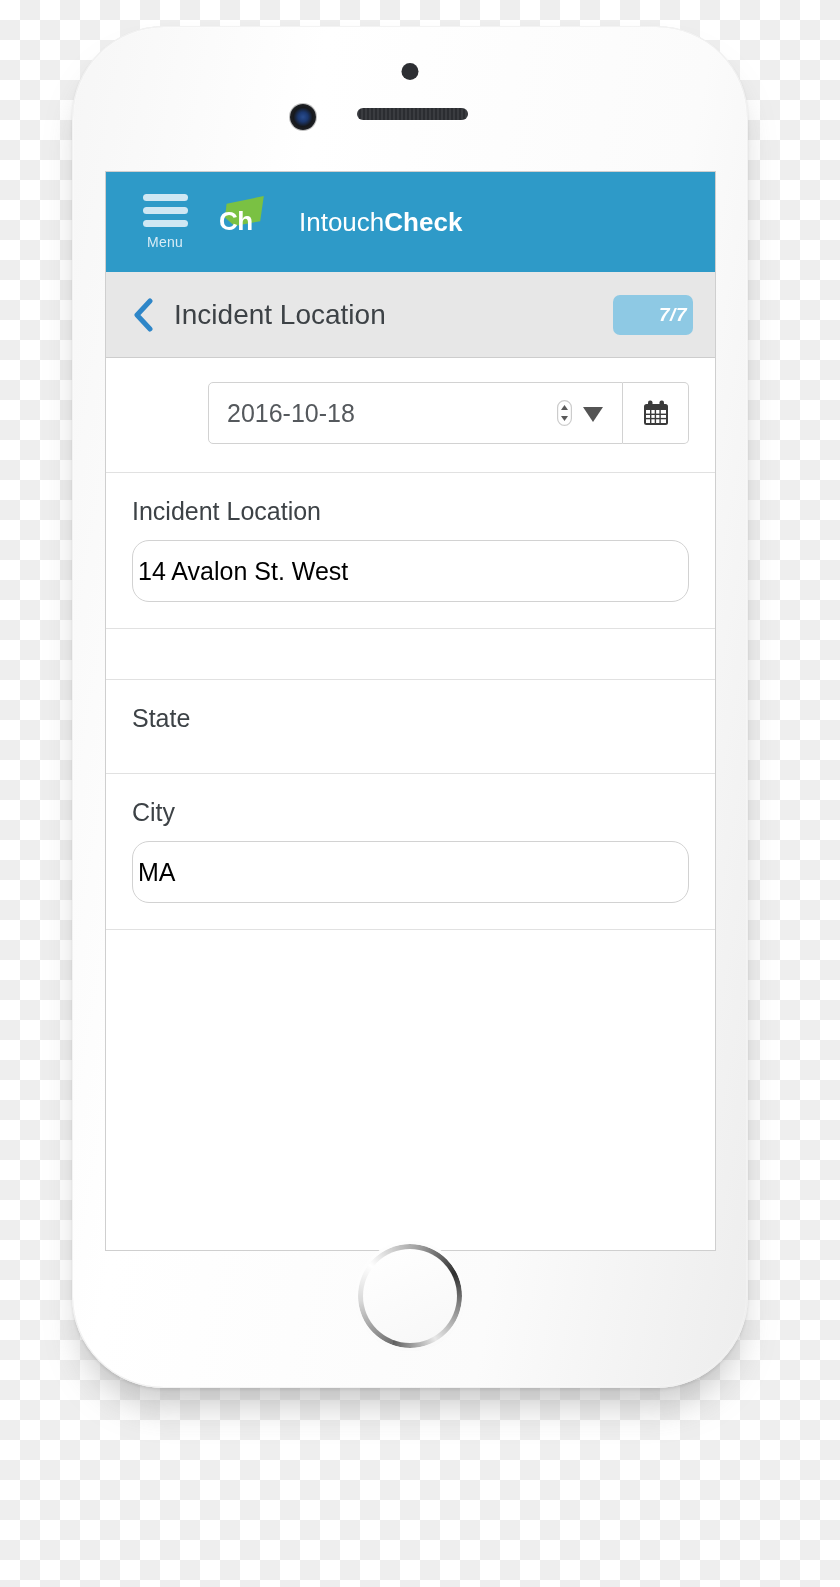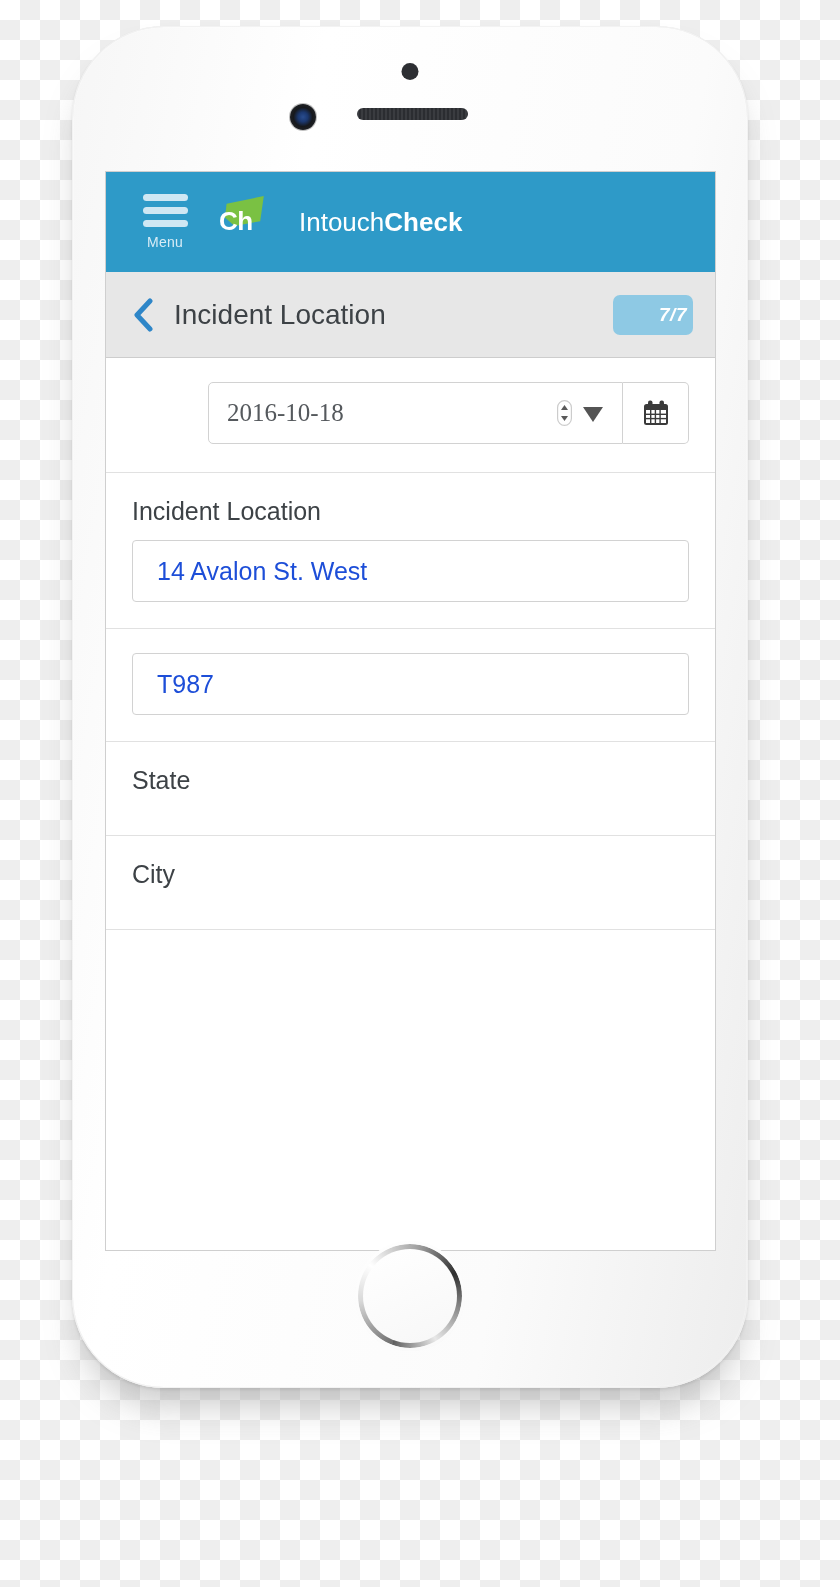--- a/index.html
+++ b/index.html
@@ -248,26 +248,26 @@
   .field-label {
     font-size: 25px;
     color: #3d4246;
     margin-bottom: 14px;
   }
 
   .text-input {
     width: 100%;
     height: 62px;
     border: 1px solid #d2d2d2;
-    border-radius: 4px;
+    border-radius: 17px;
     background: #ffffff;
     font-family: "Liberation Sans", sans-serif;
     font-size: 25px;
-    color: #1d4ed8;
-    padding: 0 24px;
+    color: #000000;
+    padding: 0 5px;
   }
   .text-input::placeholder { color: #b4b4b4; }
 
   
   #date-control {
     display: flex;
     align-items: stretch;
     margin-left: 76px;
   }
 
@@ -280,21 +280,21 @@
     border: 1px solid #d2d2d2;
     border-radius: 5px 0 0 5px;
     background: #ffffff;
   }
 
   #date-value {
     flex: 1 1 auto;
     border: none;
     outline: none;
     background: transparent;
-    font-family: Liberation Serif, serif;
+    font-family: Liberation Sans, sans-serif;
     font-size: 25px;
     color: #55595d;
     padding: 0 18px;
     width: 100%;
   }
 
   #date-spinner-icon {
     flex: 0 0 auto;
     width: 15px;
     height: 26px;
@@ -397,29 +397,29 @@
           </div>
         </div>
       </div>
 
       <div class="form-row">
         <div class="field-label">Incident Location</div>
         <input class="text-input" type="text" value="14 Avalon St. West" style="">
       </div>
 
       <div class="form-row">
-        <input class="text-input" type="text" value="T987" style="">
       </div>
 
       <div class="form-row">
         <div class="field-label">State</div>
       </div>
 
       <div class="form-row">
         <div class="field-label">City</div>
+        <input class="text-input" type="text" value="MA" style="">
       </div>
 
 
     </div>
   </div>
 
   <div id="home-button"></div>
 </div>
 
 </body></html>

